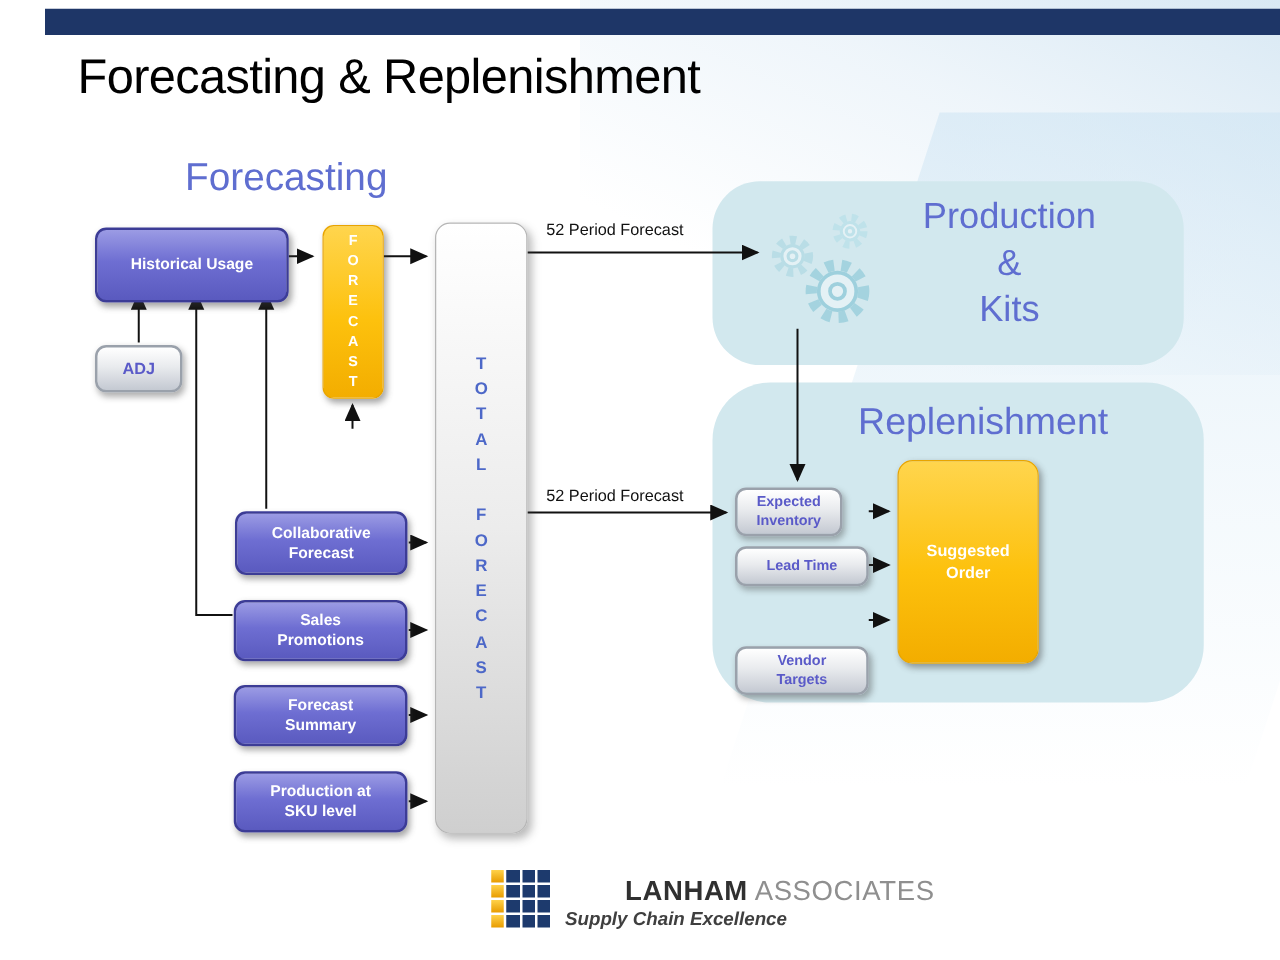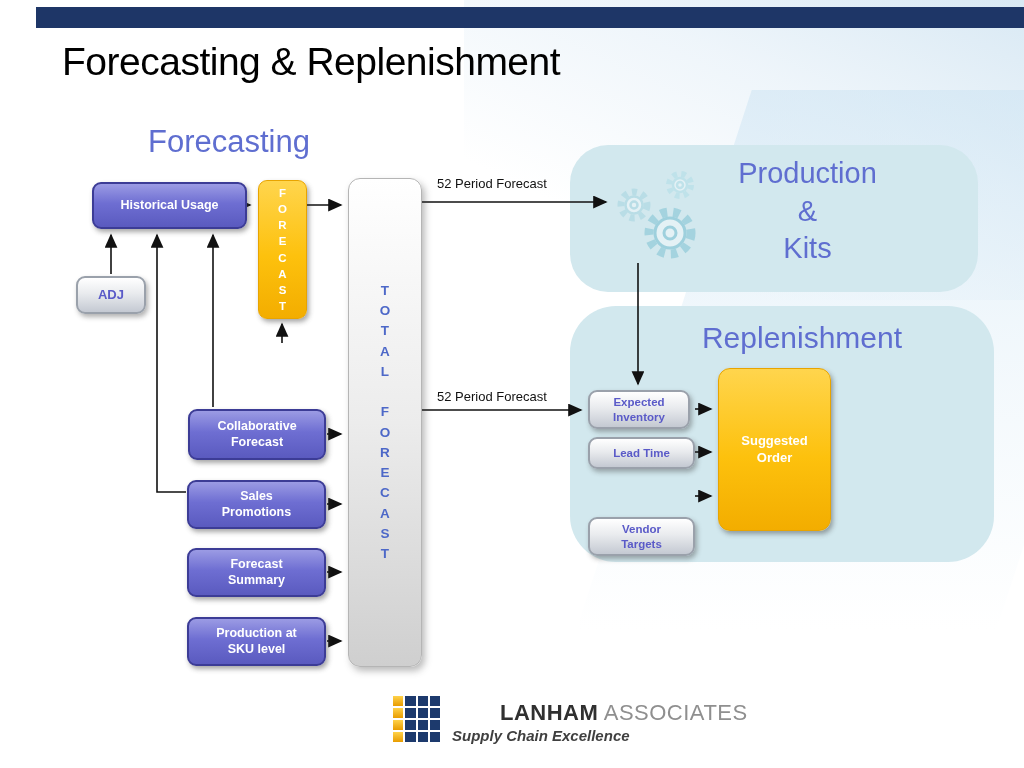--- a/index.html
+++ b/index.html
@@ -59,21 +59,21 @@
     border:1px solid #b5b5b5; border-radius:12px;
     color:#4d68c8; font-size:13.5px; line-height:1.5;
     box-shadow:3px 4px 7px rgba(60,60,60,.35);
   }
 
   .flow-label {
     position:absolute; z-index:3; font-size:13px; color:#111; white-space:nowrap;
   }
 
   .panel {
-    position:absolute; z-index:1; background:#d2e8ee;padding-left:31px;
+    position:absolute; z-index:1; background:#d2e8ee;
   }
   .panel-production { left:570px; top:145px; width:377px; height:147px; border-radius:38px; }
   .panel-replenishment { left:570px; top:306px; width:393px; height:256px; border-radius:46px; }
   .panel-title {
     position:absolute; color:#5f6ed0; text-align:center; white-space:pre-line; line-height:1.3;
   }
   .production-title { left:130px; top:10px; width:215px; font-size:29px; }
   .replenishment-title { left:60px; right:20px; top:12px; font-size:30px; }
   .gears { position:absolute; left:38px; top:16px; }
 
@@ -146,21 +146,21 @@
       <line x1="327" y1="641" x2="341" y2="641" marker-end="url(#ah)"></line>
       <line x1="422" y1="202" x2="606" y2="202" marker-end="url(#ah)"></line>
       <line x1="422" y1="410" x2="581" y2="410" marker-end="url(#ah)"></line>
       <line x1="638" y1="263" x2="638" y2="384" marker-end="url(#ah)"></line>
       <line x1="695" y1="409" x2="711" y2="409" marker-end="url(#ah)"></line>
       <line x1="695" y1="452" x2="711" y2="452" marker-end="url(#ah)"></line>
       <line x1="695" y1="496" x2="711" y2="496" marker-end="url(#ah)"></line>
     </g>
   </svg>
 
-  <div class="box purple" style="left:92px; top:182px; width:155px; height:47px;">Historical Usage</div>
+  <div class="box purple" style="left:76px; top:182px; width:155px; height:60px;">Historical Usage</div>
 
   <div class="box silver" style="left:76px; top:276px; width:70px; height:38px; font-size:13px;">ADJ</div>
 
   <div class="box gold vert-gold" style="left:258px; top:180px; width:49px; height:139px;">F
 O
 R
 E
 C
 A
 S
@@ -190,21 +190,21 @@
 R
 E
 C
 A
 S
 T</div>
 
   <div class="flow-label" style="left:437px; top:176px;">52 Period Forecast</div>
   <div class="flow-label" style="left:437px; top:389px;">52 Period Forecast</div>
 
-  <div class="box silver" style="left:588px; top:390px; width:102px; height:39px;">Expected
+  <div class="box silver" style="left:588px; top:390px; width:86px; height:39px;">Expected
 Inventory</div>
 
   <div class="box silver" style="left:588px; top:437px; width:107px; height:32px;">Lead Time</div>
 
   <div class="box silver" style="left:588px; top:477px; width:107px; height:39px;margin-top:40px;">Vendor
 Targets</div>
 
   <div class="box gold" style="left:718px; top:368px; width:113px; height:163px; font-size:13px; border-radius:12px;">Suggested
 Order</div>
 

